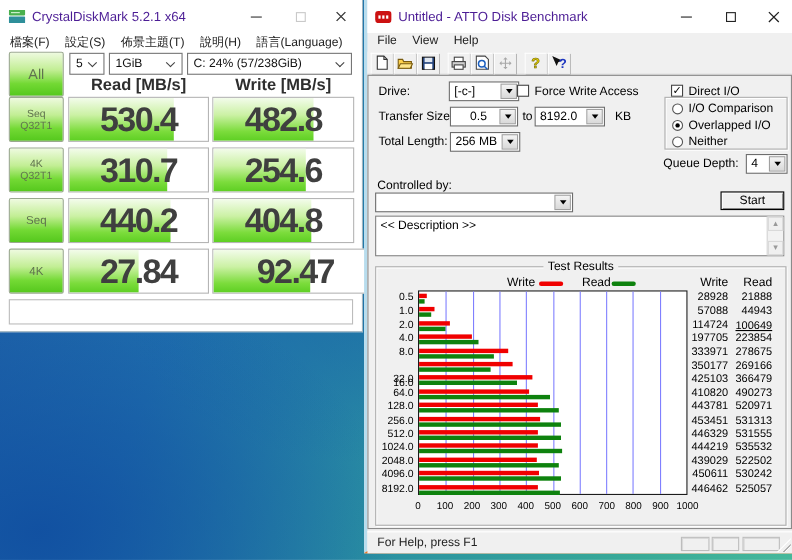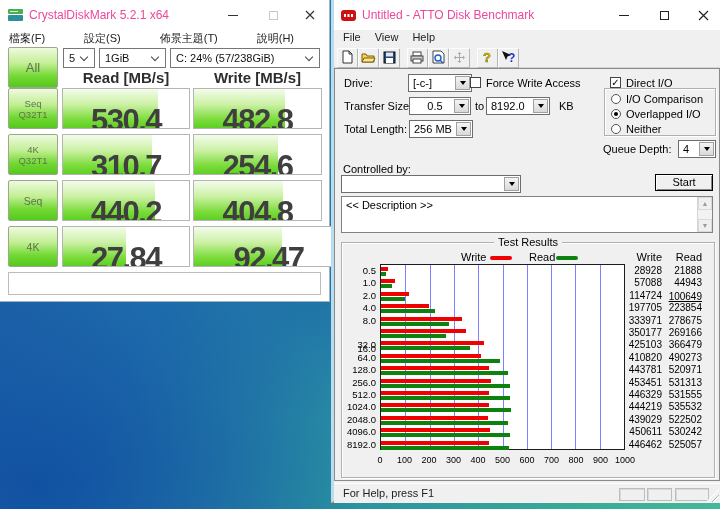--- a/index.html
+++ b/index.html
@@ -13,45 +13,45 @@
       radial-gradient(ellipse 300px 200px at 45% 55%, rgba(24,96,168,.5) 0%, rgba(24,96,168,0) 70%),
       linear-gradient(112deg,#1e5ba6 0%,#2070ae 30%,#2b94a0 62%,#38ab97 85%,#46b89b 100%);
   }
   .abs { position:absolute; }
 
   
   #cdm { left:0; top:0; width:330px; height:302px; background:#fff;
          border-right:1px solid #9fb4c0; border-bottom:1px solid #9fb4c0; }
   .cdm-titlebar { position:absolute; left:0; top:0; width:100%; height:30px; background:#fff;
                   display:flex; align-items:center; }
-  .cdm-title { font-size:12px; color:#ec4899; margin-left:6px; }
+  .cdm-title { font-size:12px; color:#4c1d95; margin-left:6px; }
   .cap-btn { position:absolute; top:0; width:40px; height:30px; display:flex; align-items:center; justify-content:center; }
   .min-glyph { width:10px; height:0; border-top:1px solid #333; display:block; }
   .max-glyph { width:9px; height:9px; border:1px solid #c9c9c9; display:block; }
   .menu-bar { position:absolute; display:flex; font-size:11px; color:#222; }
-  #cdm .menu-bar { left:2px; top:30px; height:17px;gap:25px; }
+  #cdm .menu-bar { left:2px; top:30px; height:17px; }
   .menu-item { padding:1px 7px; white-space:nowrap; }
 
   .cdm-combo { position:absolute; height:20px; border:1px solid #767676; background:#fff;
                font-size:11px; color:#111; line-height:18px; padding-left:5px; }
   .chev { position:absolute; right:7px; top:5px; width:6px; height:6px;
           border-right:1.4px solid #444; border-bottom:1.4px solid #444; transform:rotate(45deg); }
 
   .green-btn { position:absolute; left:8px; width:50px; border:1px solid #9aa98e; border-radius:2px;
                background:linear-gradient(180deg,#eefadf 0%,#c2ee94 40%,#73d934 72%,#55c81d 100%);
                display:flex; flex-direction:column; align-items:center; justify-content:center;
                color:#5f724e; }
   #cdm-all { top:47px; height:41px; font-size:13px; }
   .hdr { position:absolute; top:69px; height:18px; font-weight:bold; font-size:15px; color:#2e2e2e; text-align:center; }
   .cdm-rowbtn { height:41px; font-size:10.5px; line-height:12px; }
   .cdm-rowbtn.two-line { font-size:9.5px; line-height:11px; }
   .cdm-cell { position:absolute; height:41px; background:#fff; border:1px solid #b5b5b5; overflow:hidden; }
   .cdm-fill { position:absolute; left:0; top:0; bottom:0;
               background:linear-gradient(180deg,#f3fceb 0%,#cbf1a4 40%,#7cdc3c 78%,#5ecf23 100%); }
-  .cdm-num { position:absolute; left:0; top:12px; width:100%; height:100%;
+  .cdm-num { position:absolute; left:0; top:0; width:100%; height:100%;
              display:flex; align-items:center; justify-content:center;
              font-weight:bold; font-size:31px; letter-spacing:-1.5px; color:#3f3f3f; }
   .cdm-strip { position:absolute; left:8px; top:272px; width:313px; height:23px;
                border:1px solid #bcbcbc; background:#fff; }
 
   
   #atto { left:331px; top:0; width:389px; height:503px; background:#f0f0f0;
           border-left:3px solid #b8ddee; border-bottom:2px solid #f97316; }
   .atto-titlebar { position:absolute; left:0; top:0; width:100%; height:30px; background:#fff;
                    display:flex; align-items:center; }

